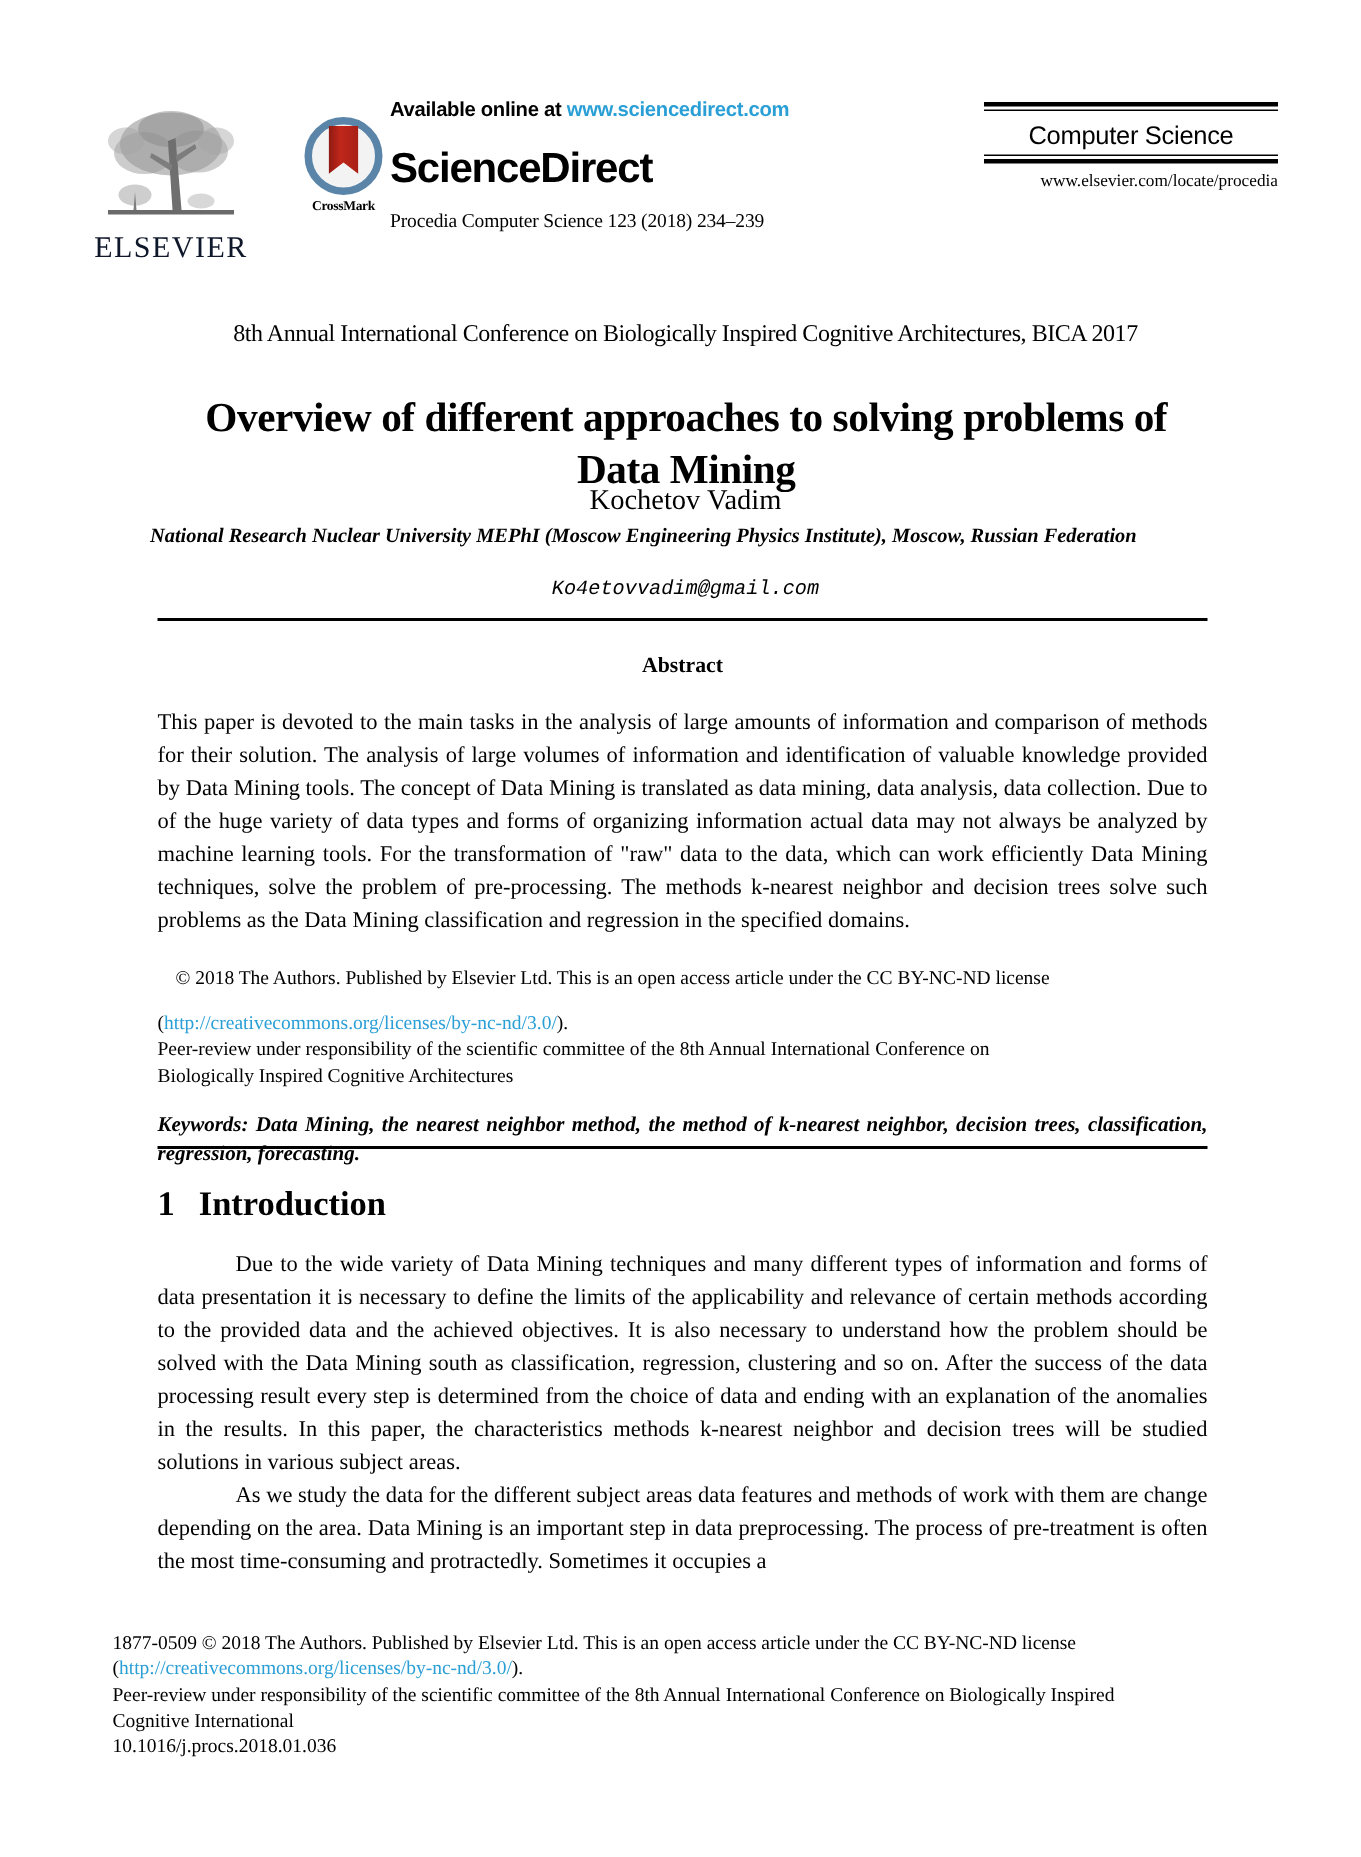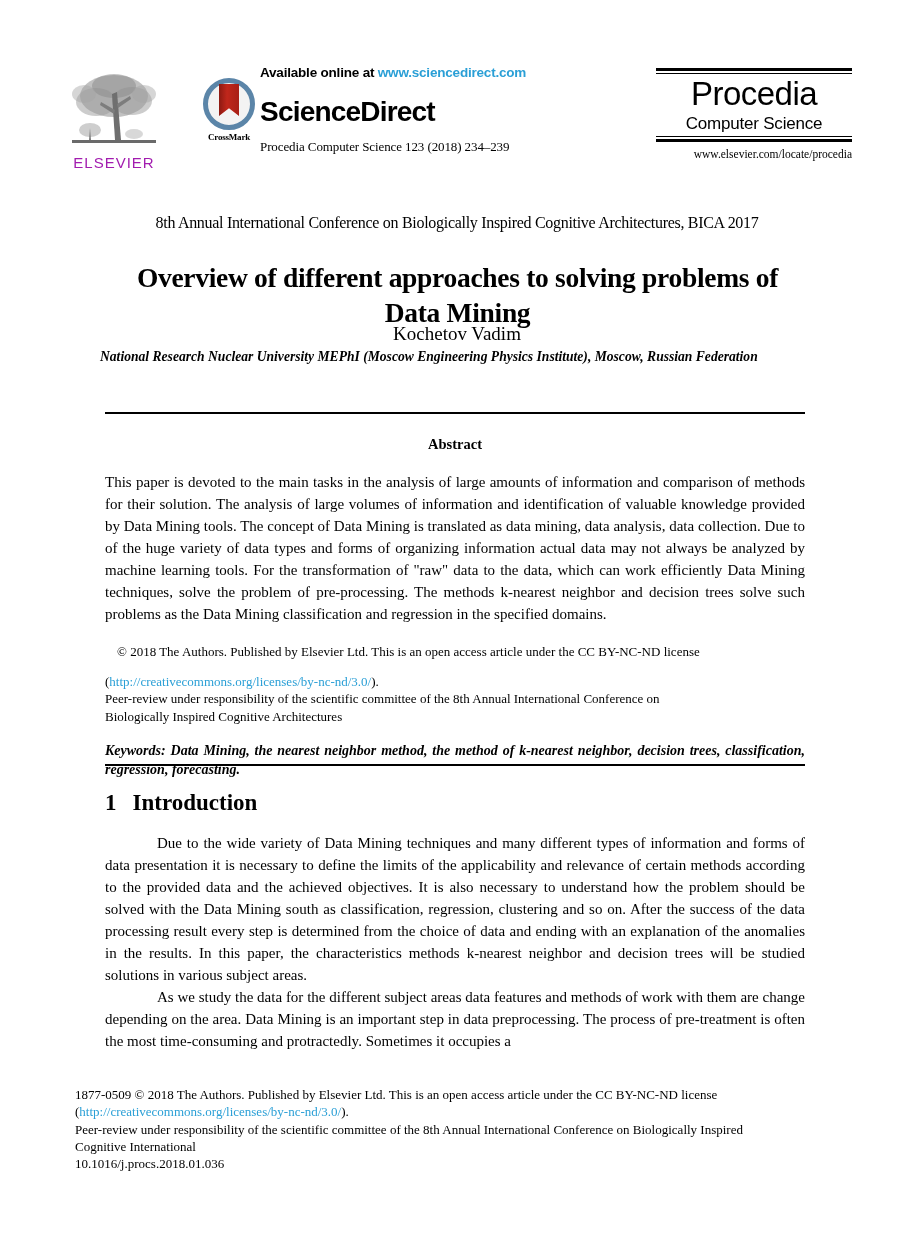--- a/index.html
+++ b/index.html
@@ -42,24 +42,24 @@
   }
   .elsevier-tree {
     width: 92px;
     height: 84px;
     margin: 0 auto;
     position: relative;
     overflow: hidden;
   }
   .elsevier-tree svg { display: block; }
   .elsevier-word {
-    font-family: Liberation Sans, sans-serif;
-    font-size: 15px;
+    font-family: Liberation Serif, serif;
+    font-size: 20px;
     letter-spacing: 1px;
-    color: #a21caf;
+    color: #0f172a;
     margin-top: 1px;
     line-height: 1;
   }
 
   
   .crossmark {
     position: absolute;
     left: 132px;
     top: 12px;
     width: 70px;
@@ -342,32 +342,32 @@
     <div class="center-block">
       <div class="avail-line">
         <span>Available online at </span><span class="url">www.sciencedirect.com</span>
       </div>
       <div class="sd-logo">ScienceDirect</div>
       <div class="journal-ref">Procedia Computer Science 123 (2018) 234–239</div>
     </div>
 
     <div class="procedia">
       <div class="procedia-box">
-        <div class="procedia-title">Procedia</div>
         <div class="procedia-sub">Computer Science</div>
       </div>
       <div class="procedia-url">www.elsevier.com/locate/procedia</div>
     </div>
 
   </div>
 
   <div class="conference">8th Annual International Conference on Biologically Inspired Cognitive Architectures, BICA 2017</div>
   <h1 class="paper-title">Overview of different approaches to solving problems of Data Mining</h1>
   <div class="author">Kochetov Vadim</div>
   <div class="affiliation">National Research Nuclear University MEPhI (Moscow Engineering Physics Institute), Moscow, Russian Federation</div>
+  <div class="email">Ko4etovvadim@gmail.com</div>
 
   <div class="rule rule-abstract-top"></div>
   <div class="rule rule-abstract-bottom"></div>
 
   <div class="abstract-wrap">
     <div class="abstract-heading">Abstract</div>
     <p class="abstract-body">This paper is devoted to the main tasks in the analysis of large amounts of information and comparison of methods for their solution. The analysis of large volumes of information and identification of valuable knowledge provided by Data Mining tools. The concept of Data Mining is translated as data mining, data analysis, data collection. Due to of the huge variety of data types and forms of organizing information actual data may not always be analyzed by machine learning tools. For the transformation of "raw" data to the data, which can work efficiently Data Mining techniques, solve the problem of pre-processing. The methods k-nearest neighbor and decision trees solve such problems as the Data Mining classification and regression in the specified domains.</p>
 
     <div class="license-block">
       <p class="license-line-1">© 2018 The Authors. Published by Elsevier Ltd. This is an open access article under the CC BY-NC-ND license</p>

